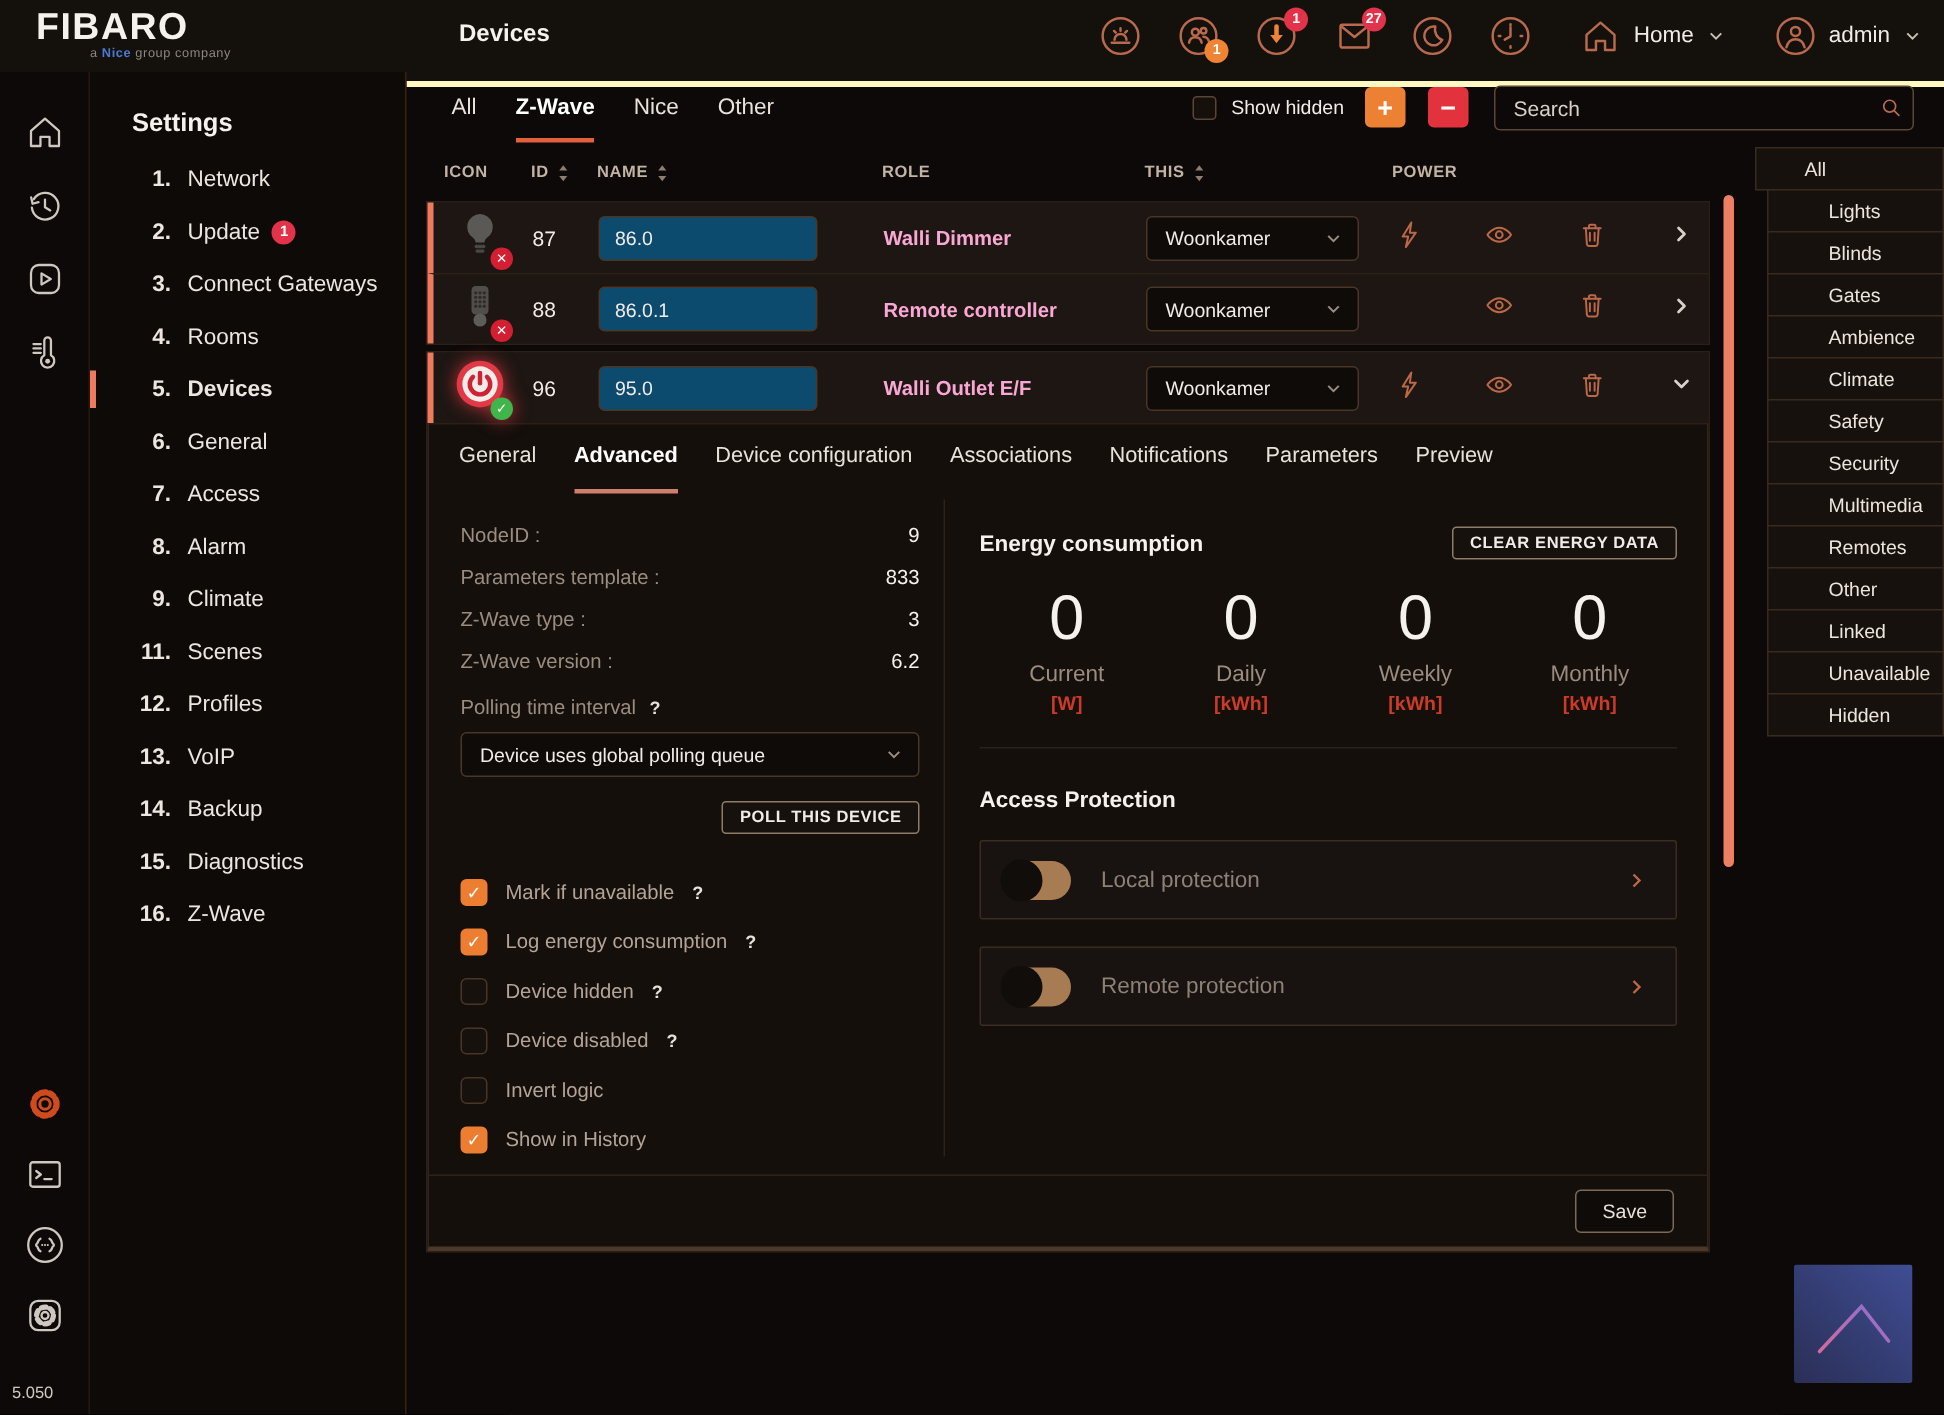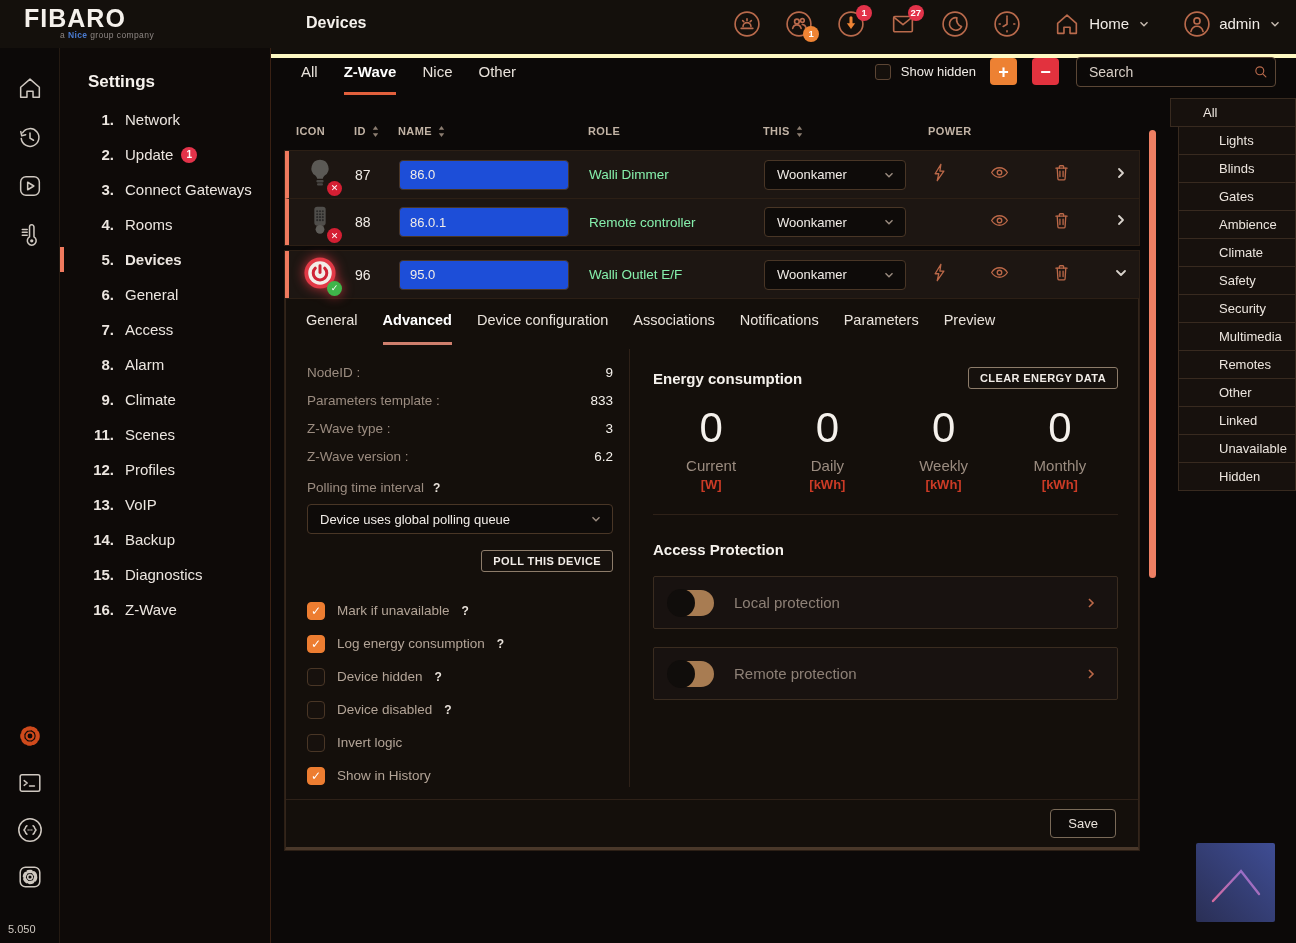--- a/index.html
+++ b/index.html
@@ -47,46 +47,46 @@
   .ftabs{display:flex;gap:26px;margin-left:30px;height:100%;align-items:center;}
   .ftab{position:relative;font-size:15px;color:#e9e2db;height:100%;display:flex;align-items:center;cursor:pointer;}
   .ftab.active{font-weight:700;color:#fff;}
   .ftab.active::after{content:"";position:absolute;left:0;right:0;bottom:0;height:3px;background:#e2603c;}
   .show-hidden{display:flex;align-items:center;gap:10px;margin-left:auto;cursor:pointer;}
   .cb{width:16px;height:16px;border-radius:3px;background:#15100c;border:1px solid #5c4534;}
   .show-hidden .shl{font-size:13px;color:#f1ece7;}
   .sq-btn{width:27px;height:27px;border-radius:4px;color:#fff;font-size:18px;font-weight:700;display:flex;align-items:center;justify-content:center;cursor:pointer;line-height:1;}
   .sq-btn.add{background:#ed8133;margin-left:14px;}
   .sq-btn.rem{background:#e2323e;margin-left:15px;}
-  .search-box{position:relative;margin-left:17px;margin-right:20px;width:200px;height:30px;}
+  .search-box{position:relative;margin-left:17px;margin-right:20px;width:280px;height:30px;}
   .search-box input{width:100%;height:100%;background:transparent;border:1px solid #5c4736;border-radius:4px;color:#f1ece7;font-size:14px;padding:0 30px 0 12px;outline:none;}
   .search-box input::placeholder{color:#d8cfc6;}
   .search-ic{position:absolute;right:7px;top:6px;width:17px;height:17px;color:#b96a4c;}
   .search-ic svg{width:17px;height:17px;fill:none;stroke:currentColor;stroke-width:1.6;stroke-linecap:round;}
 
   
   .row-grid{display:grid;grid-template-columns:58px 44px 190px 175px 165px 60px 62px 62px 1fr;align-items:center;padding-left:12px;}
-  .table-zone{position:absolute;left:284px;top:112px;width:856px;}
+  .table-zone{position:absolute;left:284px;top:96px;width:856px;}
   .thead{height:38px;color:#c2b3a5;font-size:11px;font-weight:700;letter-spacing:.4px;}
   .th{display:flex;align-items:center;gap:5px;}
   .sort{width:9px;height:13px;color:#8d7e71;}
   .sort svg{width:9px;height:13px;}
   .dev-group{border:1px solid #2c1f15;background:#1d1612;}
   .dev-row{height:47px;background:#1d1612;border-left:4px solid #ef7a5e;padding-left:8px;}
   .dev-row + .dev-row{border-top:1px solid #2c1f15;}
   .group-gap{height:4px;background:#0c0908;}
   .dev-icon{position:relative;width:34px;height:34px;margin-left:6px;}
   .dev-icon svg{width:34px;height:34px;}
   .dev-icon .st-badge{position:absolute;right:-5px;bottom:-3px;width:15px;height:15px;border-radius:50%;font-size:9px;font-weight:700;color:#fff;display:flex;align-items:center;justify-content:center;}
   .st-badge.err{background:#d41f33;}
   .st-badge.ok{background:#3fb54a;}
   .dev-icon.glow{filter:drop-shadow(0 0 6px rgba(230,57,70,.8));}
   .cell-id{font-size:14px;color:#f1ece7;}
-  .name-input{width:170px;height:30px;background:#1d4ed8;border:1px solid #493626;border-radius:4px;color:#f1ece7;font-size:13px;padding:0 10px;outline:none;}
-  .cell-role{font-size:13.5px;color:#86efac;}
+  .name-input{width:146px;height:30px;background:#0c4a6e;border:1px solid #493626;border-radius:4px;color:#f1ece7;font-size:13px;padding:0 10px;outline:none;}
+  .cell-role{font-size:13.5px;color:#f9a8d4;font-weight:bold;}
   .select-box{width:142px;height:30px;background:#0e0b09;border:1px solid #493626;border-radius:4px;display:flex;align-items:center;justify-content:space-between;padding:0 9px 0 12px;font-size:13px;color:#f1ece7;cursor:pointer;}
   .select-box .chev-sm{color:#9b8c80;}
   .act-icon{width:21px;height:21px;color:#bb6848;justify-self:center;cursor:pointer;}
   .act-icon svg{width:21px;height:21px;fill:none;stroke:currentColor;stroke-width:1.5;stroke-linecap:round;stroke-linejoin:round;}
   .expand-ic{width:16px;height:16px;color:#d8d2cb;justify-self:center;cursor:pointer;}
   .expand-ic svg{width:16px;height:16px;fill:none;stroke:currentColor;stroke-width:1.8;stroke-linecap:round;stroke-linejoin:round;}
 
   
   .dev-panel{background:#140f0b;border:1px solid #33251b;border-top:1px solid #2c1f15;border-bottom:3px solid #4a382a;}
   .panel-tabs{display:flex;gap:25px;padding:13px 0 0 20px;height:46px;}

